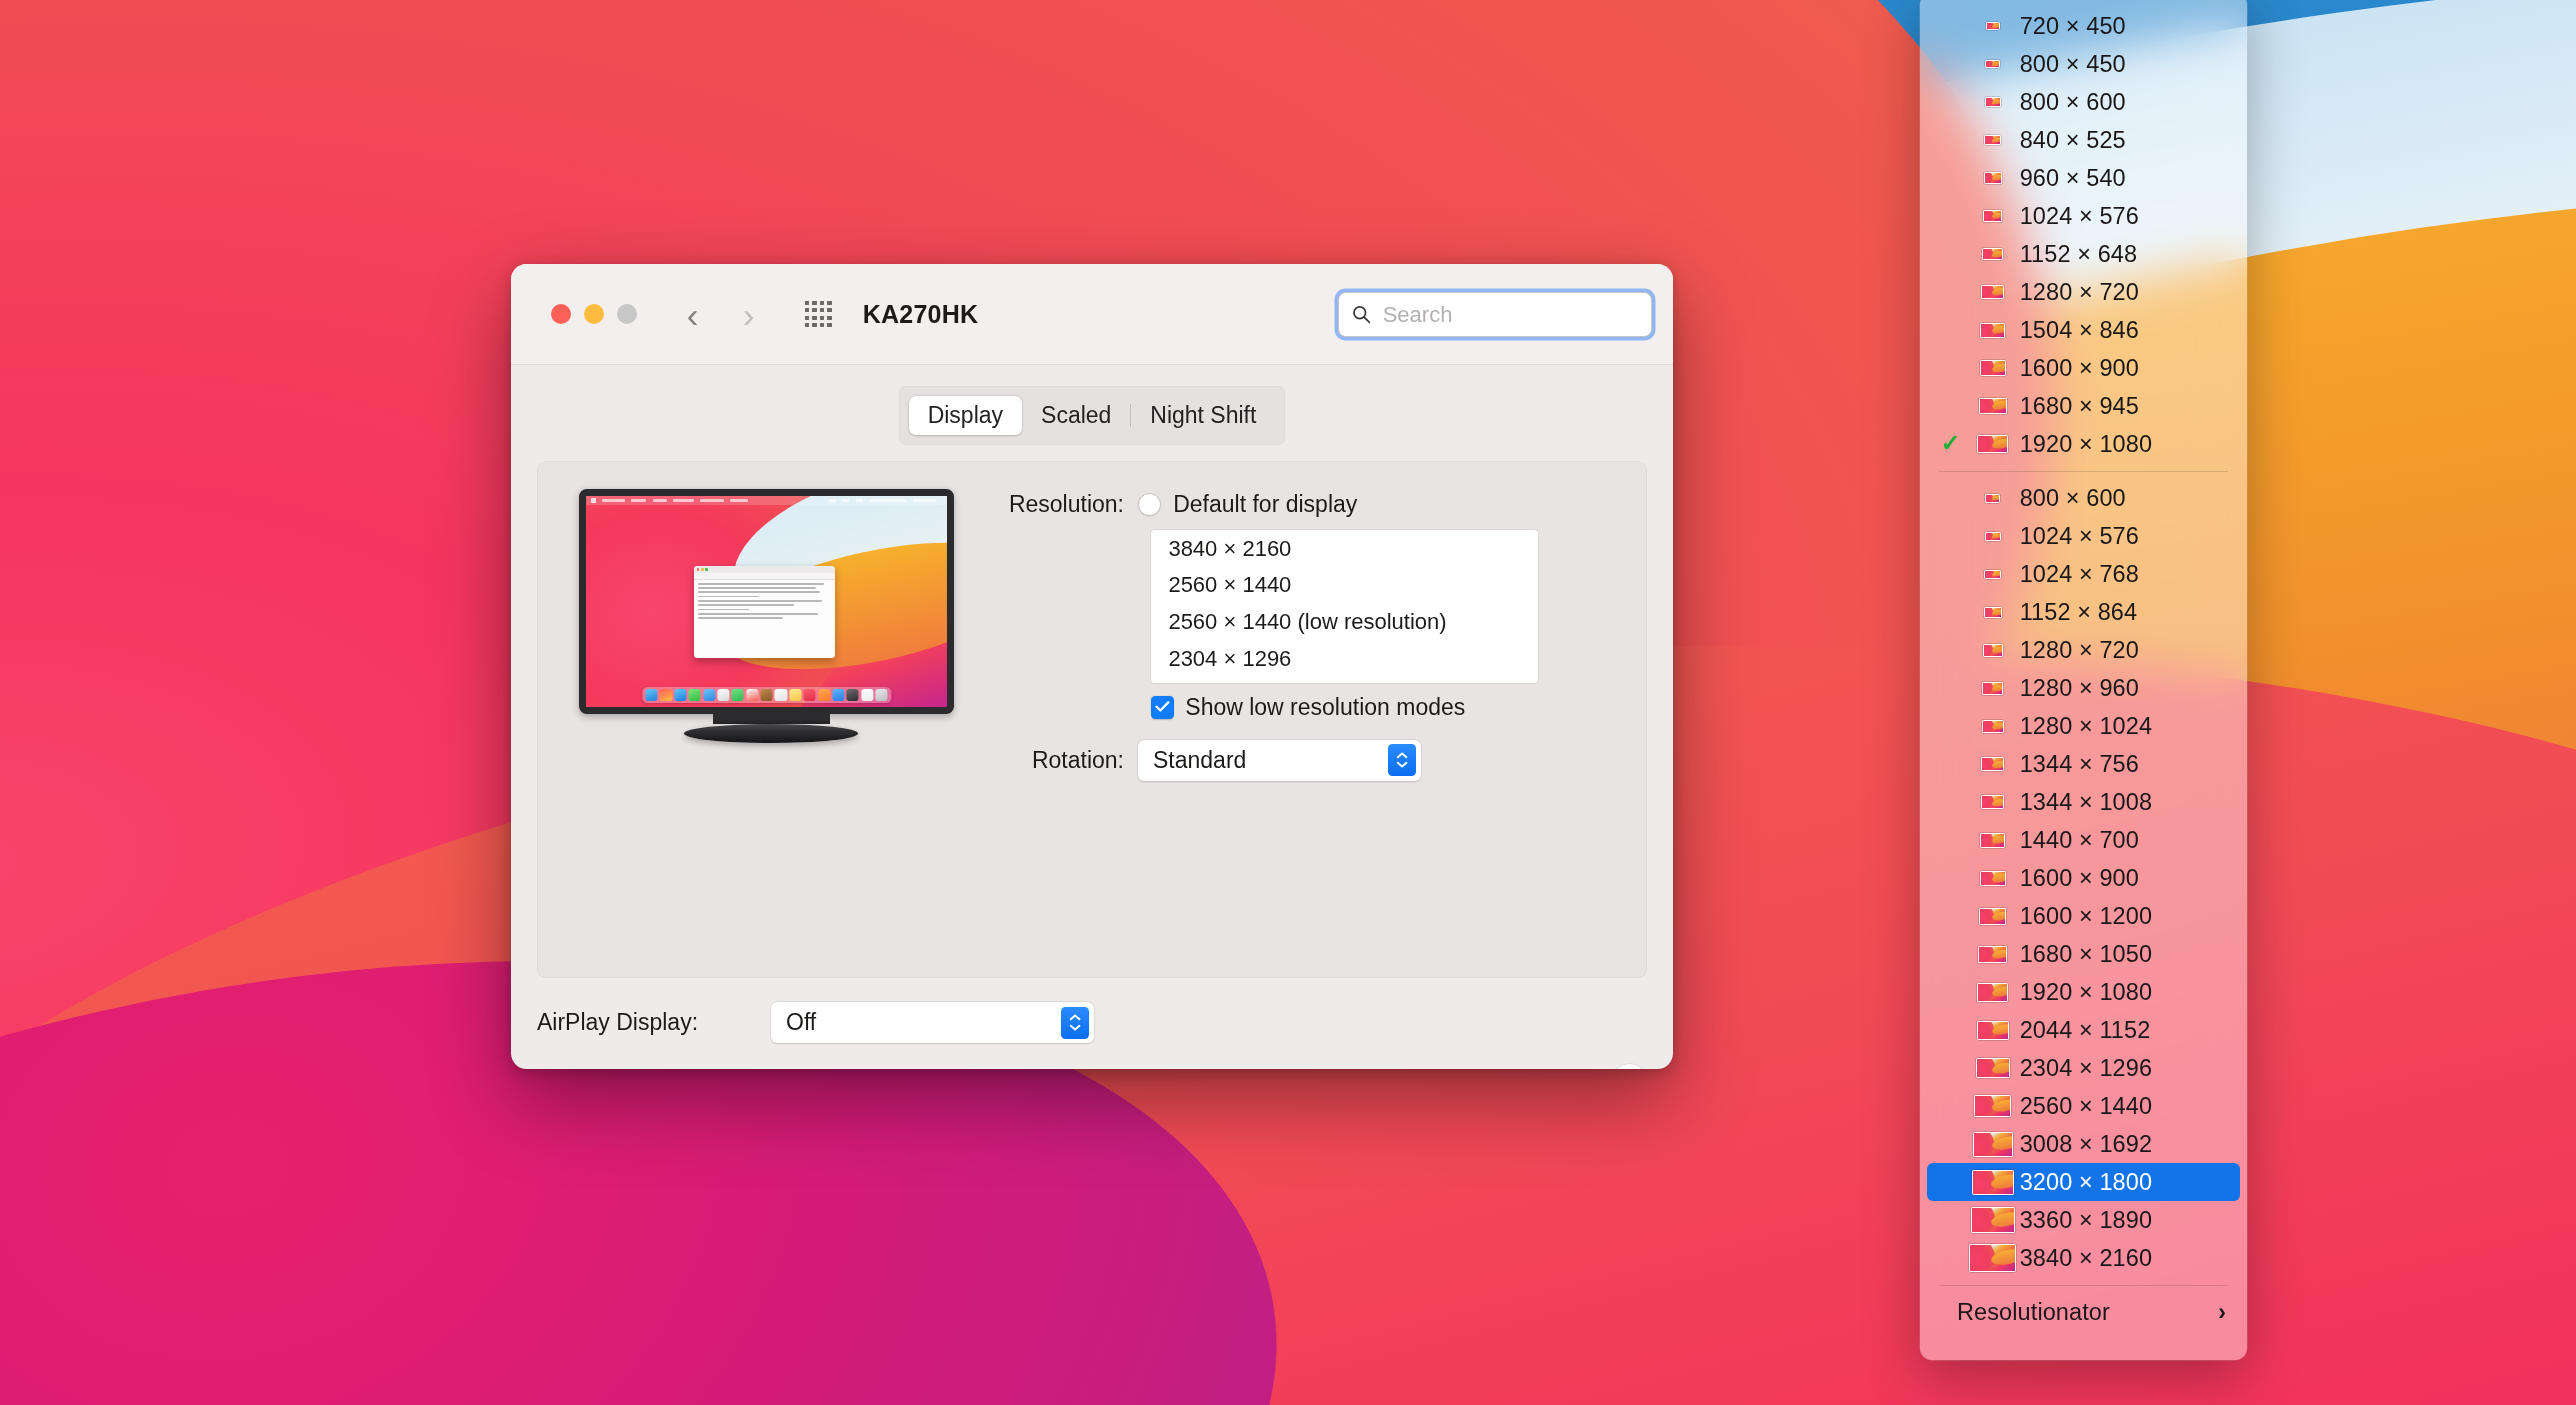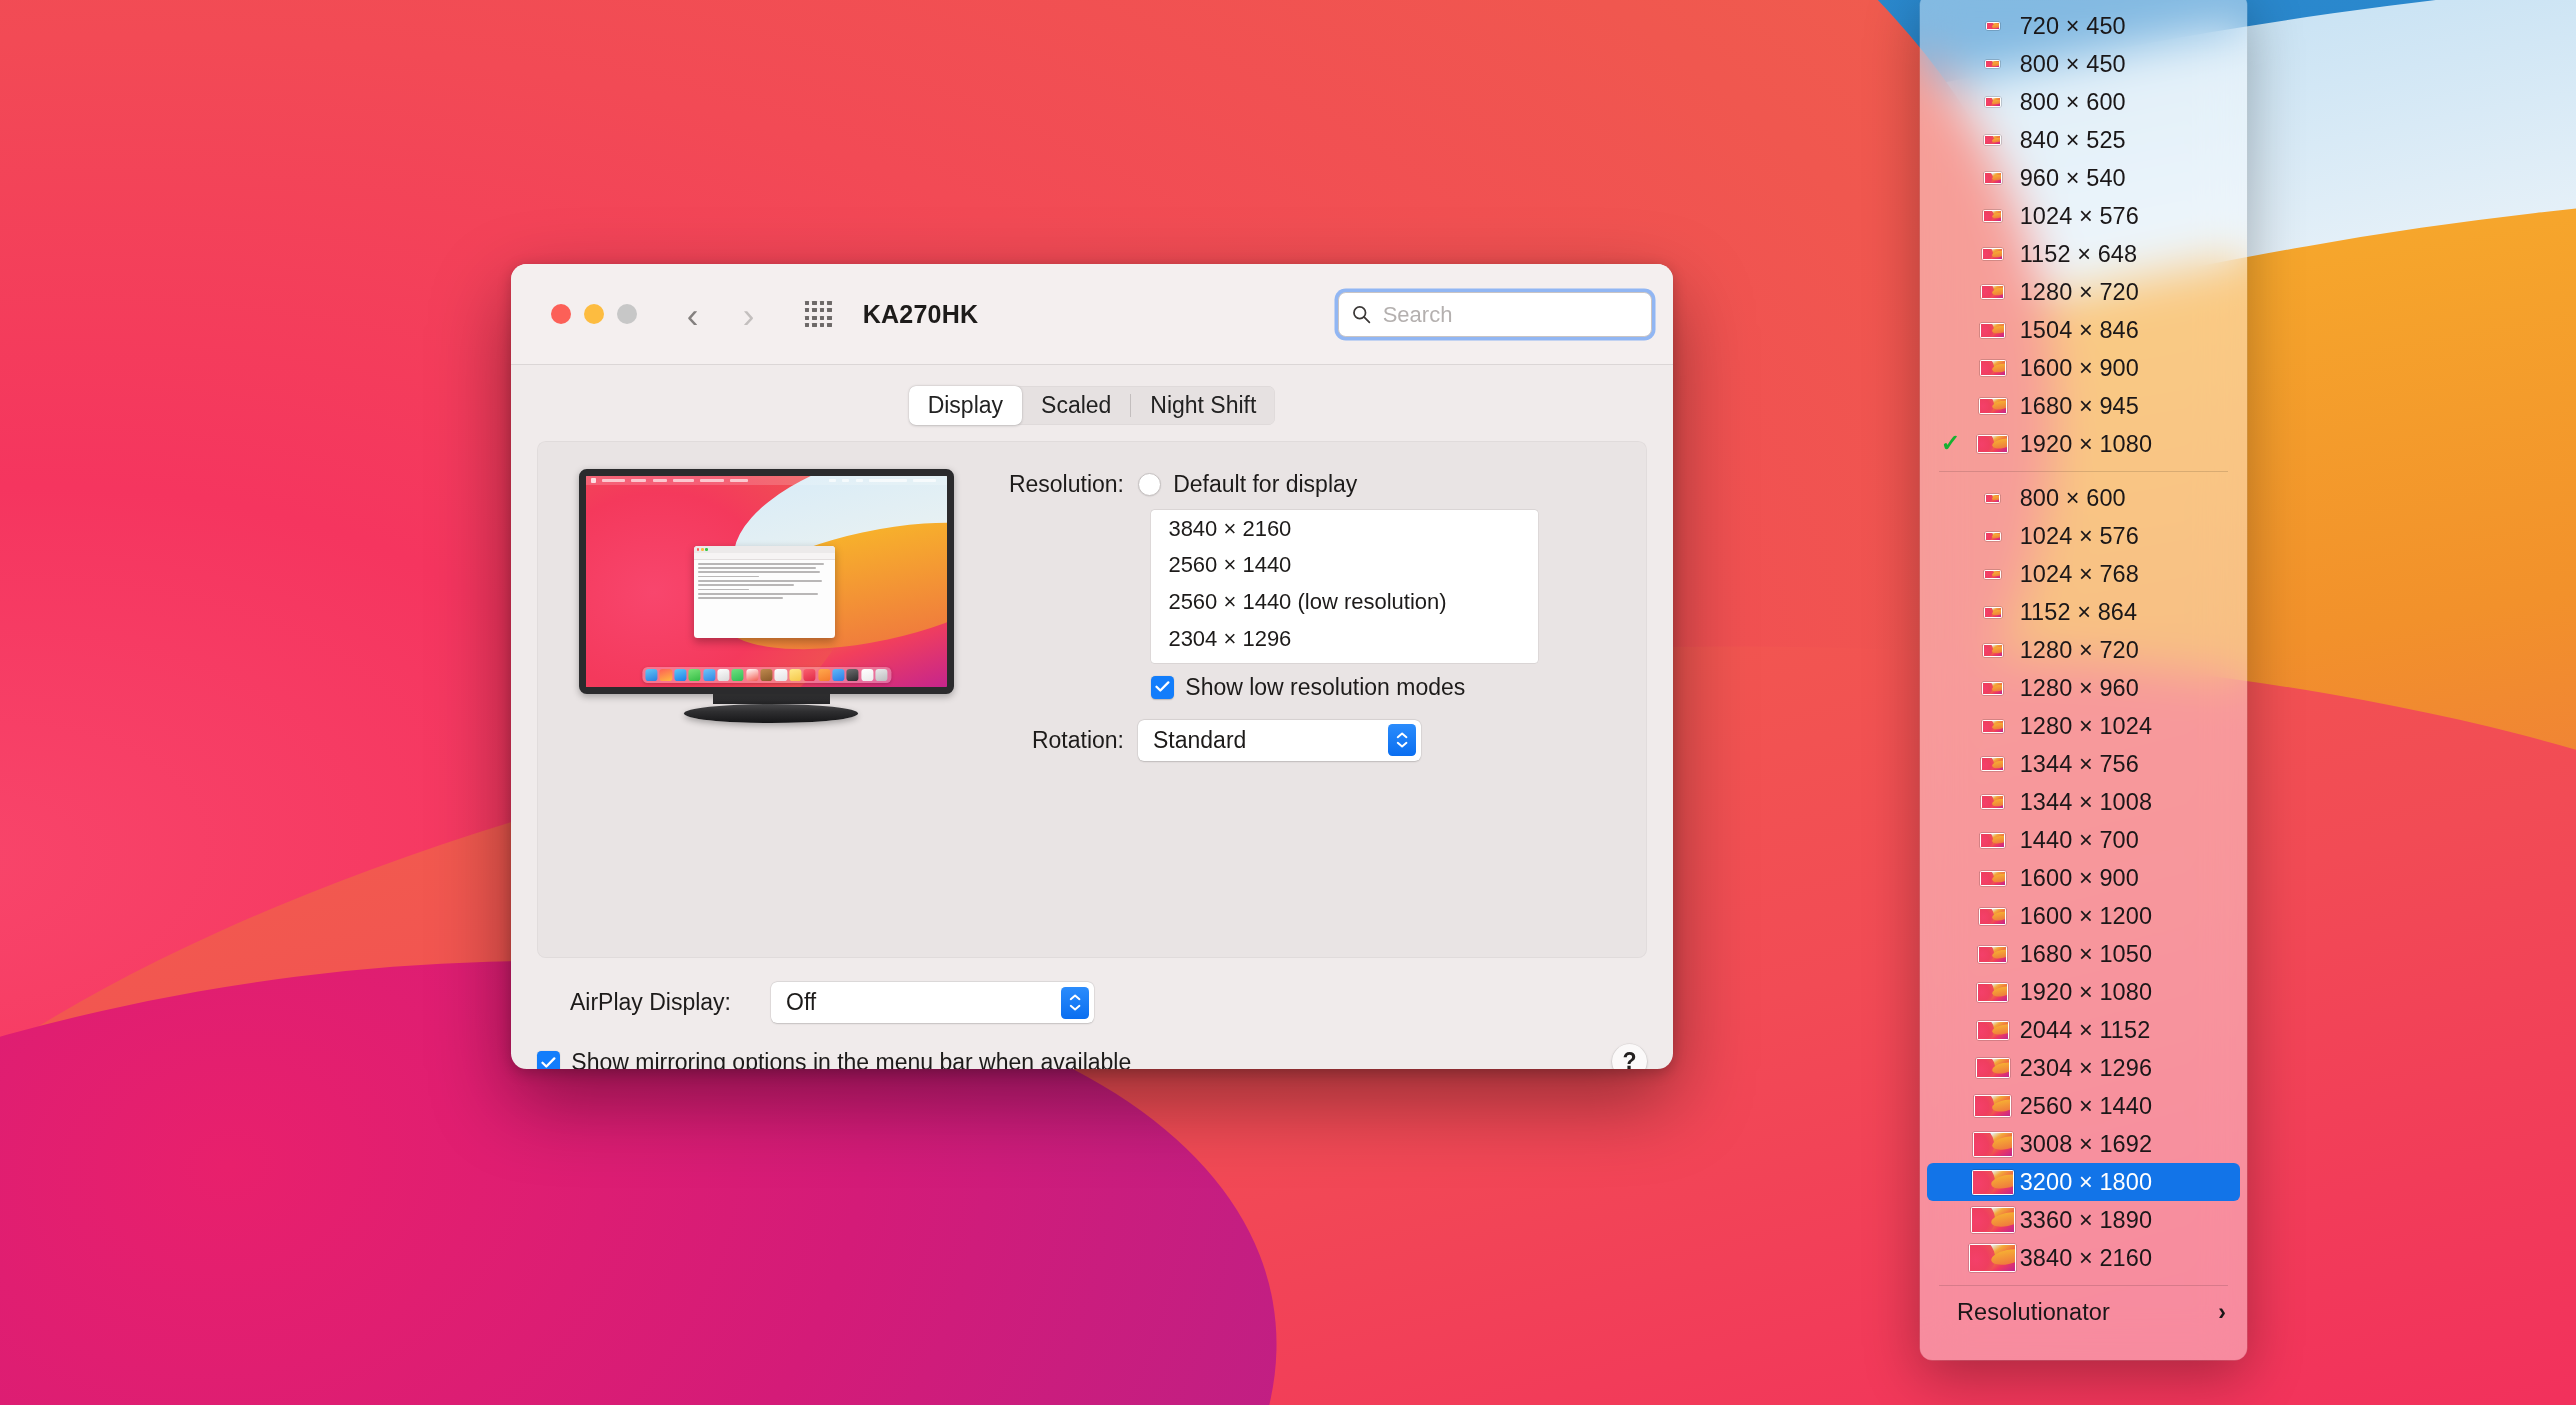--- a/index.html
+++ b/index.html
@@ -123,21 +123,21 @@
     margin-left: 10.5px; width: 100%;
   }
   .search-input::placeholder { color: #b4b0af; }
 
   
   .tabbar { display: flex; justify-content: center; margin-top: 21px; }
   .tabs {
     display: flex; align-items: center;
     background: #e6e1e1;
     border-radius: 7px;
-    padding: 0;
+    padding: 10px;
     box-shadow: inset 0 0 0 0.4px rgba(0,0,0,.06);
   }
   .tab {
     font-size: 23px; color: #222;
     padding: 6.1px 19px;
     border-radius: 7px;
     white-space: nowrap;
   }
   .tab.active {
     background: #fff;
@@ -261,21 +261,21 @@
     position:absolute; right:5.2px; top:4.4px;
     width: 28px; height: 32px; border-radius:4.4px;
     background: linear-gradient(180deg,#2b8cfc,#0a6ef0);
     display:flex; flex-direction:column; align-items:center; justify-content:center; gap:2.6px;
   }
   .popup .stepper svg { display:block; }
 
   
   .bottom { padding: 0 26px; }
   .airplay-row { display:flex; align-items:center; margin-top: 24.4px; }
-  .airplay-label { width: 234px; text-align:center; padding-right:7px; font-size:23px; color:#1d1b1a; }
+  .airplay-label { width: 234px; text-align:left; padding-right:7px; font-size:23px; color:#1d1b1a; }
 
   .mirror-row { display:flex; align-items:center; gap:11.3px; margin-top: 26px; position: relative; }
 
   .help-btn {
     position:absolute; right: 0; top: -5.2px;
     width: 35px; height: 35px; border-radius: 50%;
     background:#fbf9f9; box-shadow: 0 0.9px 2.6px rgba(0,0,0,.22), 0 0 0 0.4px rgba(0,0,0,.08);
     display:flex; align-items:center; justify-content:center;
     font-size:23px; color:#232020; font-weight:600;
   }

